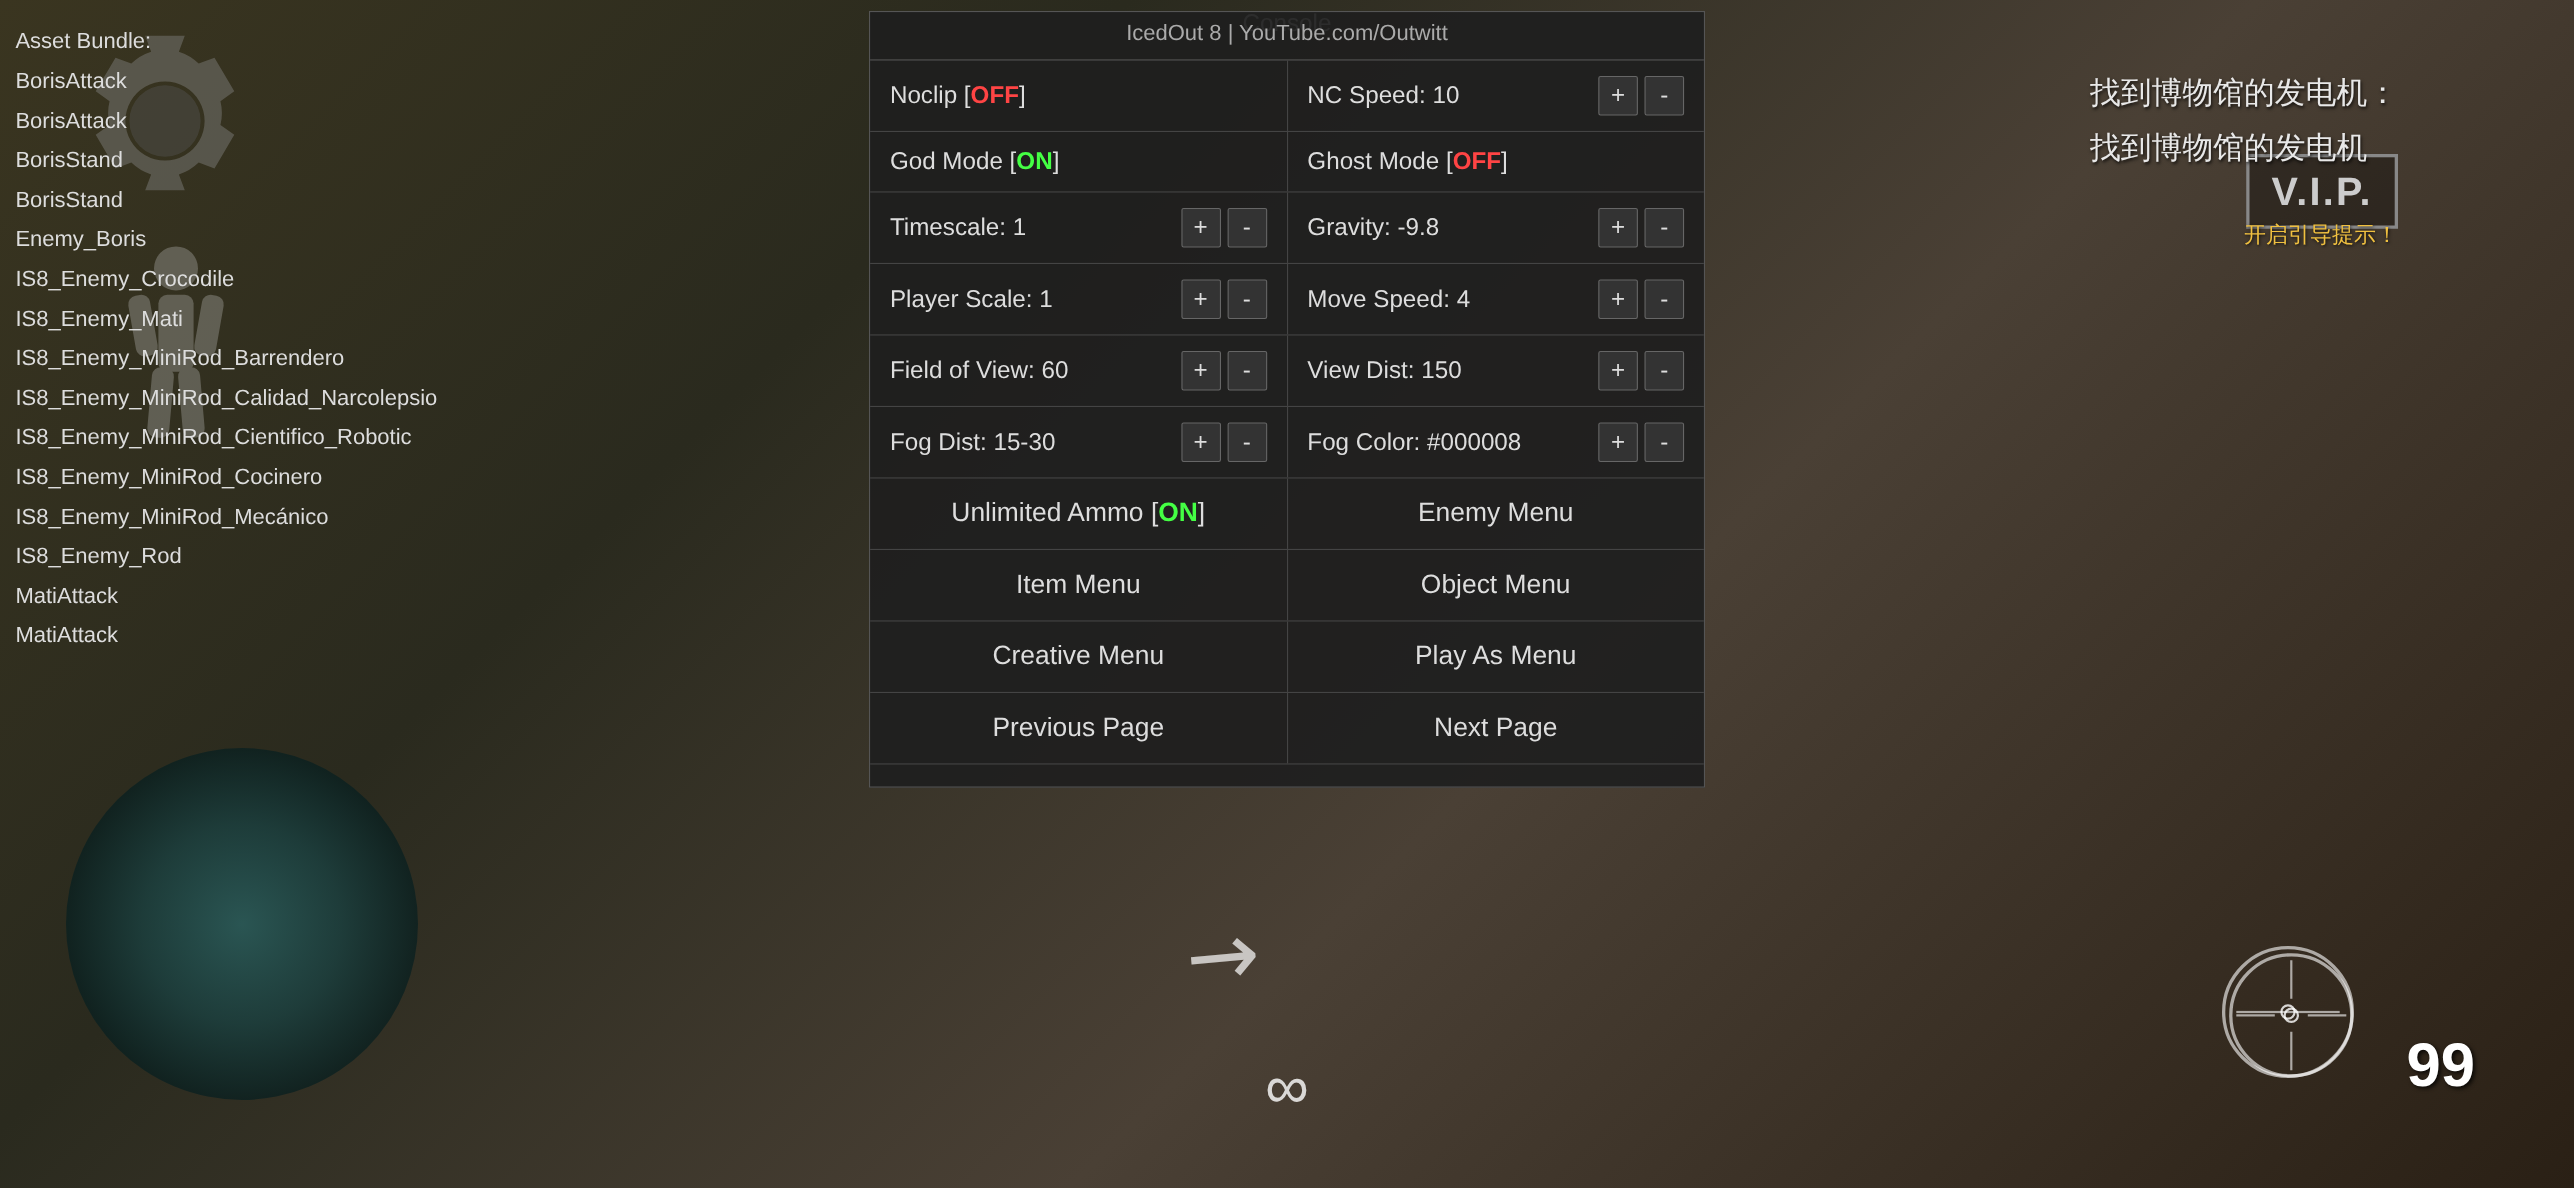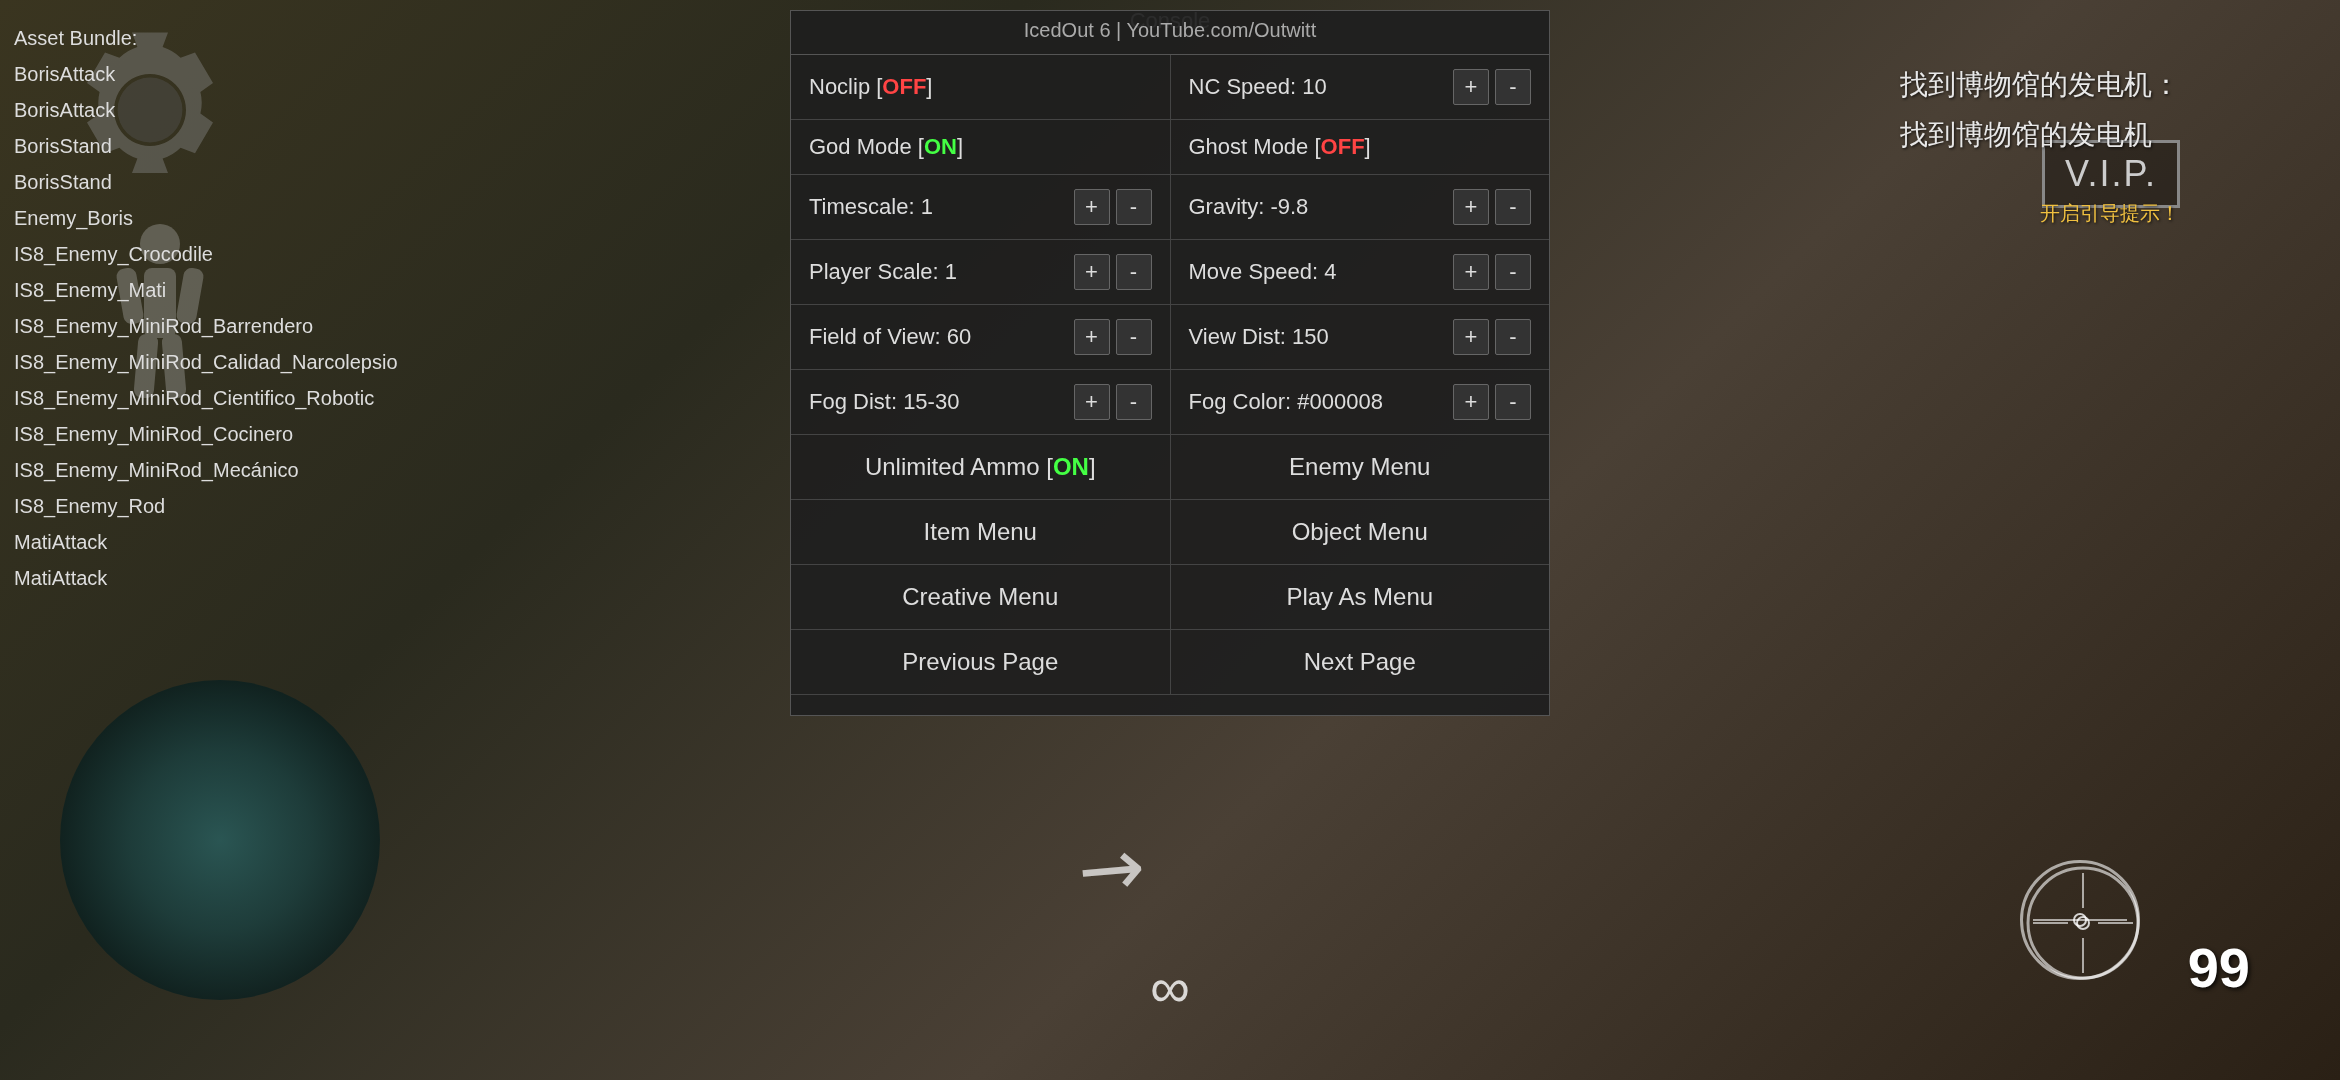--- a/index.html
+++ b/index.html
@@ -50,21 +50,21 @@
     }
 
     .vip-badge {
       position: absolute;
       top: 140px;
       right: 160px;
       border: 3px solid #888;
       padding: 10px 20px;
       color: #ccc;
       font-size: 36px;
-      font-weight: normal;
+      font-weight: bold;
       letter-spacing: 2px;
       background: rgba(0,0,0,0.3);
     }
 
     
     .crosshair {
       position: absolute;
       bottom: 100px;
       right: 200px;
       width: 120px;
@@ -319,21 +319,21 @@
   <div class="sidebar-item">IS8_Enemy_MiniRod_Cocinero</div>
   <div class="sidebar-item">IS8_Enemy_MiniRod_Mecánico</div>
   <div class="sidebar-item">IS8_Enemy_Rod</div>
   <div class="sidebar-item">MatiAttack</div>
   <div class="sidebar-item">MatiAttack</div>
 </div>
 
 <div class="console-label">Console</div>
 
 <div class="menu-panel">
-  <div class="menu-subtitle">IcedOut 6 | YouTube.com/Outwitt</div>
+  <div class="menu-subtitle">IcedOut 8 | YouTube.com/Outwitt</div>
 
   <div class="menu-grid">
 
     <div class="menu-row">
       <div class="menu-cell">
         <span class="cell-label">Noclip [<span class="status-off">OFF</span>]</span>
       </div>
       <div class="menu-cell">
         <span class="cell-label">NC Speed: 10</span>
         <div class="btn-plus-minus">

